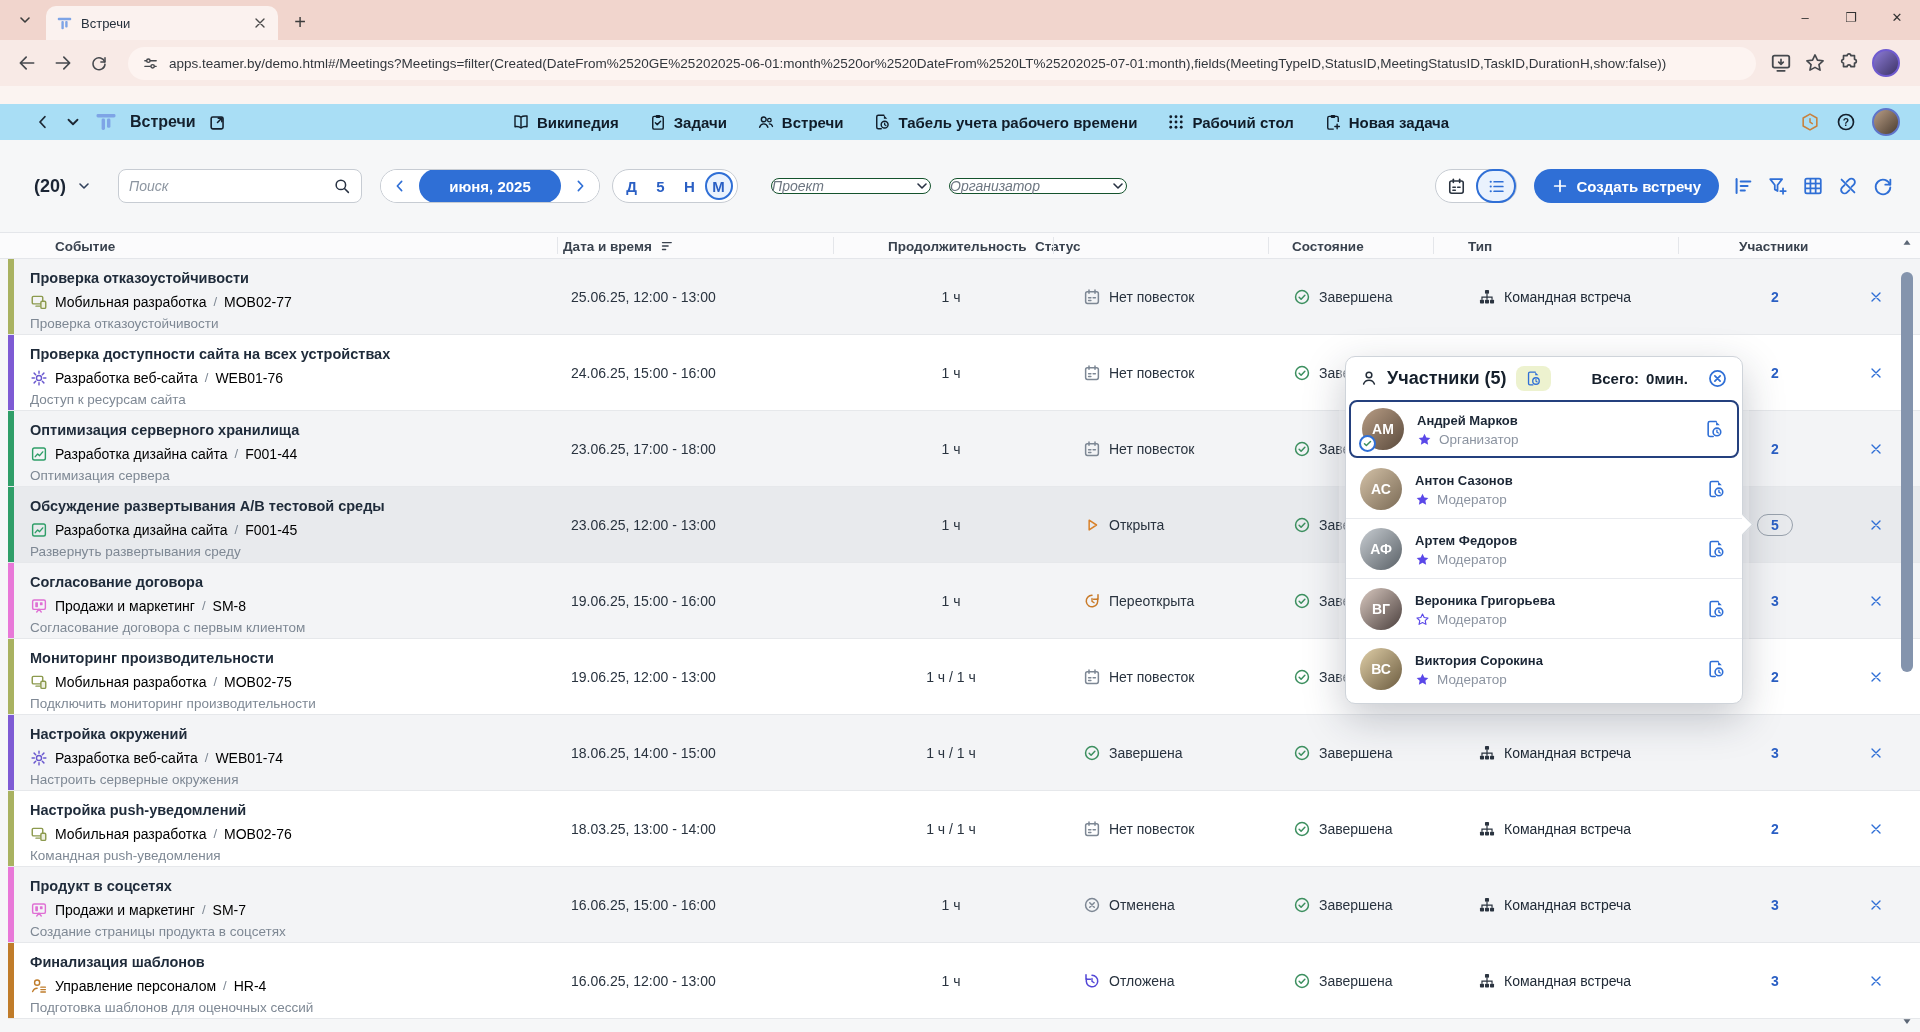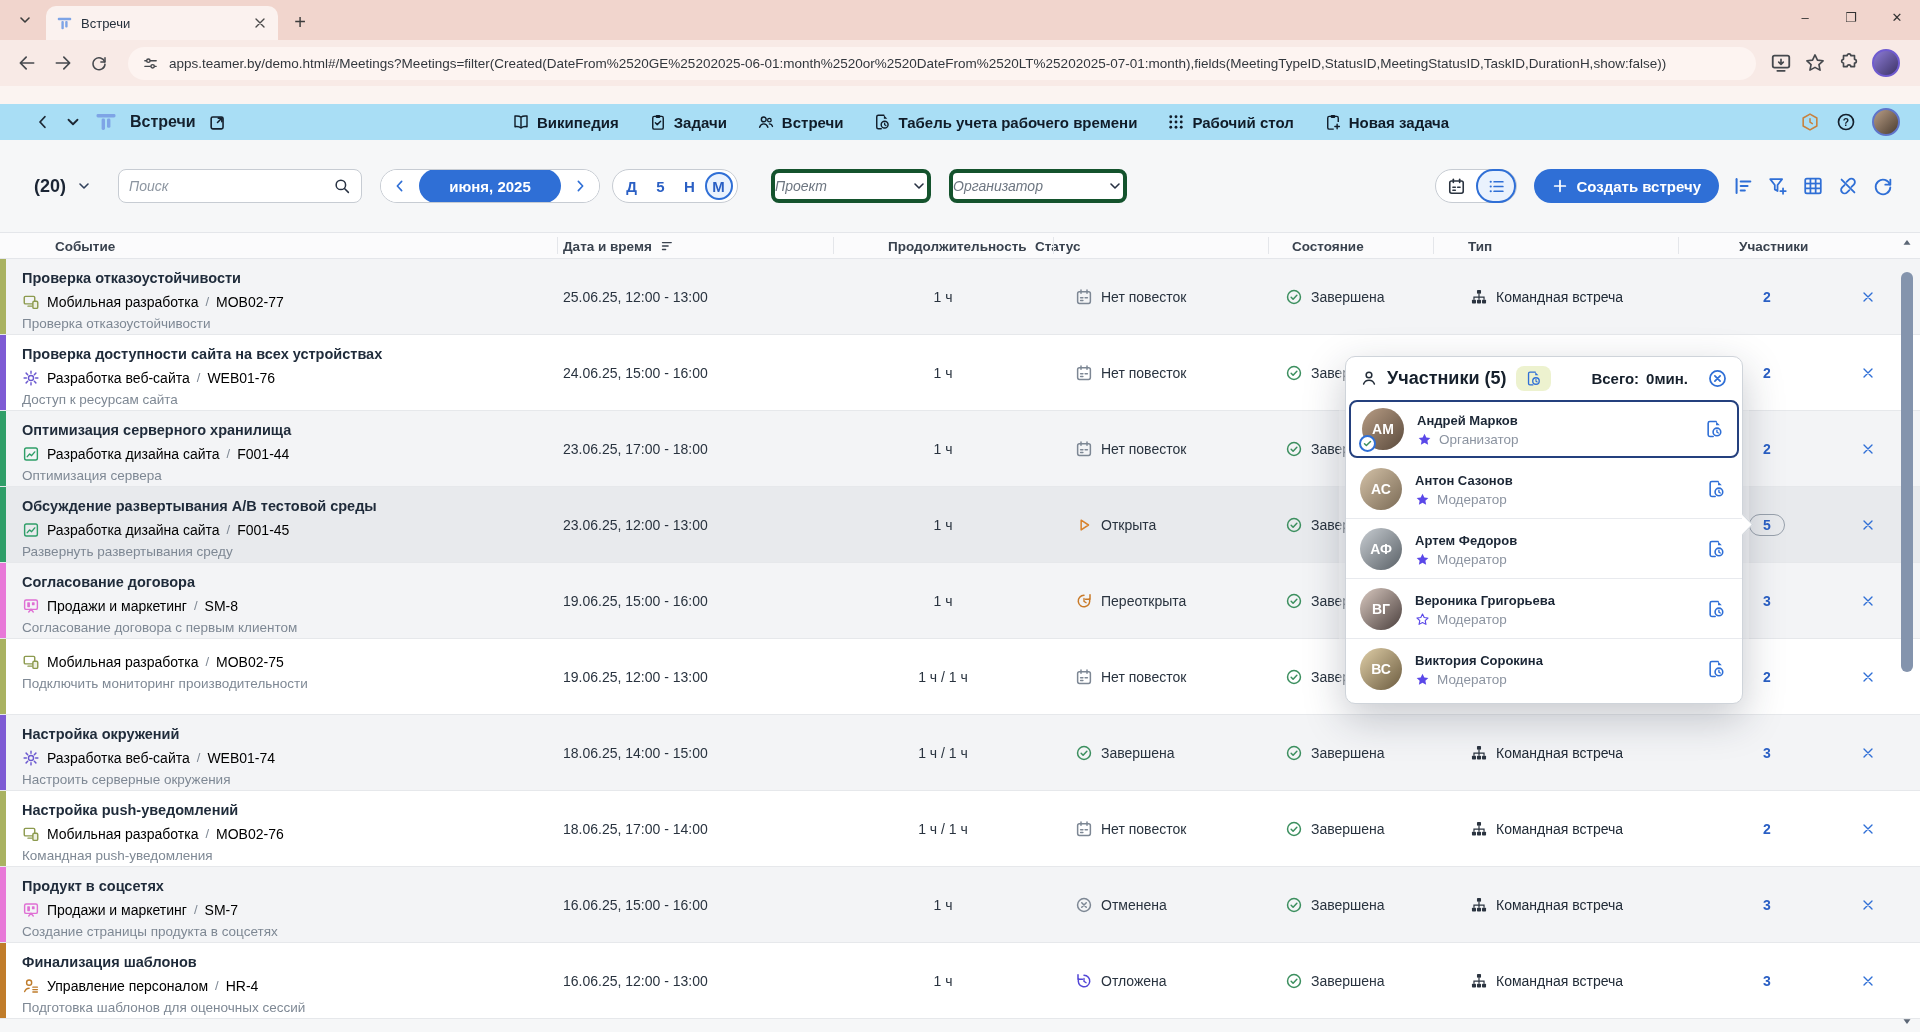--- a/index.html
+++ b/index.html
@@ -47,40 +47,40 @@
   .search-box input { flex:1; border:none; outline:none; font-size:14px; font-style:italic; color:#555; background:transparent; font-family:"Liberation Sans",sans-serif; }
   .search-box input::placeholder { color:#8d96a1; }
   .search-icon { width:18px; height:18px; color:#273142; }
   .date-group { position:absolute; left:380px; height:34px; display:flex; align-items:center; background:#fff; border:1px solid #c7ccd3; border-radius:17px; overflow:hidden; }
   .date-arrow { width:38px; height:34px; border:none; background:#fff; color:#2f6fd6; display:flex; align-items:center; justify-content:center; cursor:pointer; }
   .date-arrow .chev { width:16px; height:16px; }
   .month-pill { width:142px; height:34px; background:#2f6fd6; border-radius:17px; color:#fff; font-size:15px; font-weight:bold; display:flex; align-items:center; justify-content:center; cursor:pointer; }
   .seg-group { position:absolute; left:612px; width:126px; height:34px; background:#fff; border:1px solid #c7ccd3; border-radius:17px; display:flex; align-items:center; justify-content:space-around; padding:0 4px; }
   .seg-item { font-size:15px; font-weight:bold; color:#2a5fc4; width:28px; height:28px; display:flex; align-items:center; justify-content:center; border-radius:50%; cursor:pointer; }
   .seg-item.selected { border:2px solid #2f6fd6; background:#eaf2fd; }
-  .select-box { position:absolute; height:34px; background:#fff; border:4px solid #14532d; border-radius:8px; display:flex; align-items:center; justify-content:space-between; padding:0 0; font-size:14px; font-style:italic; color:#6d7681; cursor:pointer; }
+  .select-box { position:absolute; height:16px; background:#fff; border:1px solid #14532d; border-radius:8px; display:flex; align-items:center; justify-content:space-between; padding:0 0; font-size:14px; font-style:italic; color:#6d7681; cursor:pointer; }
   .select-box .chev { width:16px; height:16px; color:#273142; }
   #project-select { left:771px; width:160px; }
   #organizer-select { left:949px; width:178px; }
   .fr-right { position:absolute; right:26px; display:flex; align-items:center; gap:13px; }
   .view-toggle { display:flex; align-items:center; background:#fff; border:1px solid #c7ccd3; border-radius:17px; height:34px; overflow:visible; }
   .vt-btn { width:40px; height:34px; border:none; background:transparent; display:flex; align-items:center; justify-content:center; color:#2b3440; cursor:pointer; }
   .vt-btn.selected { border:2px solid #2f6fd6; background:#eaf2fd; border-radius:17px; color:#2f6fd6; }
   .vt-btn svg { width:19px; height:19px; }
   .create-btn { height:34px; background:#2f6fd6; color:#fff; border:none; border-radius:17px; font-size:15px; font-weight:bold; display:flex; align-items:center; gap:8px; padding:0 18px; cursor:pointer; margin-left:4px; font-family:"Liberation Sans",sans-serif; }
   .create-btn .plus { width:16px; height:16px; }
   .tool-icon { width:22px; height:22px; color:#2f6fd6; background:transparent; border:none; cursor:pointer; padding:0; }
   .tool-icon svg { width:22px; height:22px; }
 
   
   .thead { position:relative; height:27px; background:#fbfbfc; border-top:1px solid #e4e6ea; border-bottom:1px solid #e4e6ea; }
   .th { position:absolute; top:50%; transform:translateY(-50%); font-size:13.5px; font-weight:bold; color:#39424e; display:flex; align-items:center; gap:8px; }
   .th .sort { width:15px; height:15px; color:#39424e; }
   .vsep { position:absolute; top:4px; bottom:4px; width:1px; background:#e4e6ea; }
-  .tbody { position:relative; }
+  .tbody { position:relative;margin-left:8px; }
   .trow { position:relative; height:76px; border-bottom:1px solid #e6e8eb; cursor:pointer; }
   .trow.odd { background:#f3f4f6; }
   .trow.even { background:#ffffff; }
   .trow.selected { background:#e8eaed; }
   .bar { position:absolute; left:0; top:0; bottom:0; width:6px; }
   .cell-event { position:absolute; left:22px; top:9px; width:520px; }
   .ev-title { font-size:14.5px; font-weight:bold; color:#1f2b3a; line-height:20px; }
   .ev-links { display:flex; align-items:center; gap:7px; margin-top:3px; height:21px; }
   .picon { width:18px; height:18px; }
   .plink { font-size:14px; color:#000000; text-decoration:none; cursor:pointer; }
@@ -740,20 +740,21 @@
     </div>
     <button class="cell cell-x">
             <svg viewBox="0 0 24 24" width="100%" height="100%" fill="none" xmlns="http://www.w3.org/2000/svg">
               <path d="M6 6l12 12M18 6L6 18" stroke="currentColor" stroke-width="2" stroke-linecap="round"></path>
             </svg>
           </button>
   </div>
         <div class="trow even">
     <span class="bar" style="background:#a9b261"></span>
     <div class="cell-event">
+      <div class="ev-title">Мониторинг производительности</div>
       <div class="ev-links">
         <span class="picon" style="color:#8c9a4e"><svg viewBox="0 0 24 24" width="100%" height="100%" fill="none" xmlns="http://www.w3.org/2000/svg">
                   <rect x="3" y="4.5" width="14" height="10" rx="1.6" stroke="currentColor" stroke-width="1.9"></rect>
                   <path d="M8 17.5h5" stroke="currentColor" stroke-width="1.9" stroke-linecap="round"></path>
                   <rect x="14.5" y="11" width="6.5" height="9.5" rx="1.6" fill="#eef0e2" stroke="currentColor" stroke-width="1.9"></rect>
                 </svg></span>
         <a class="plink">Мобильная разработка</a>
         <span class="slash">/</span>
         <a class="plink">MOB02-75</a>
       </div>
@@ -869,21 +870,21 @@
                   <rect x="3" y="4.5" width="14" height="10" rx="1.6" stroke="currentColor" stroke-width="1.9"></rect>
                   <path d="M8 17.5h5" stroke="currentColor" stroke-width="1.9" stroke-linecap="round"></path>
                   <rect x="14.5" y="11" width="6.5" height="9.5" rx="1.6" fill="#eef0e2" stroke="currentColor" stroke-width="1.9"></rect>
                 </svg></span>
         <a class="plink">Мобильная разработка</a>
         <span class="slash">/</span>
         <a class="plink">MOB02-76</a>
       </div>
       <div class="ev-desc">Командная push-уведомления</div>
     </div>
-    <div class="cell cell-date">18.06.25, 17:00 - 14:00</div>
+    <div class="cell cell-date">18.03.25, 13:00 - 14:00</div>
     <div class="cell cell-dur">1 ч / 1 ч</div>
     <div class="cell cell-status">
       <span class="sicon" style="color:#7d8794">
               <svg viewBox="0 0 24 24" width="100%" height="100%" fill="none" xmlns="http://www.w3.org/2000/svg">
                 <rect x="3.5" y="5" width="17" height="15.5" rx="2.4" stroke="currentColor" stroke-width="2"></rect>
                 <line x1="8" y1="2.8" x2="8" y2="7" stroke="currentColor" stroke-width="2" stroke-linecap="round"></line>
                 <line x1="16" y1="2.8" x2="16" y2="7" stroke="currentColor" stroke-width="2" stroke-linecap="round"></line>
                 <line x1="7.5" y1="13" x2="10.5" y2="13" stroke="currentColor" stroke-width="2" stroke-linecap="round"></line>
                 <line x1="13.5" y1="13" x2="16.5" y2="13" stroke="currentColor" stroke-width="2" stroke-linecap="round"></line>
                 <line x1="7.5" y1="16.7" x2="10.5" y2="16.7" stroke="currentColor" stroke-width="2" stroke-linecap="round"></line>

